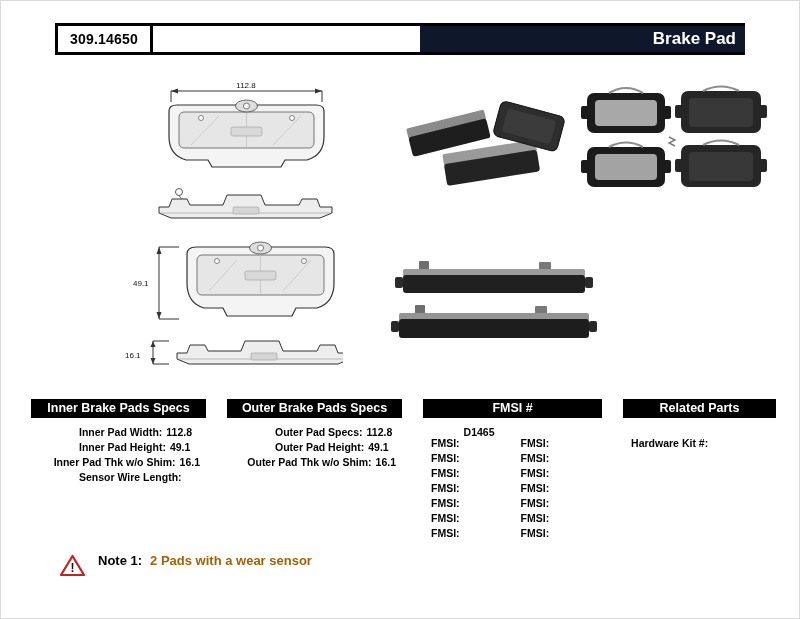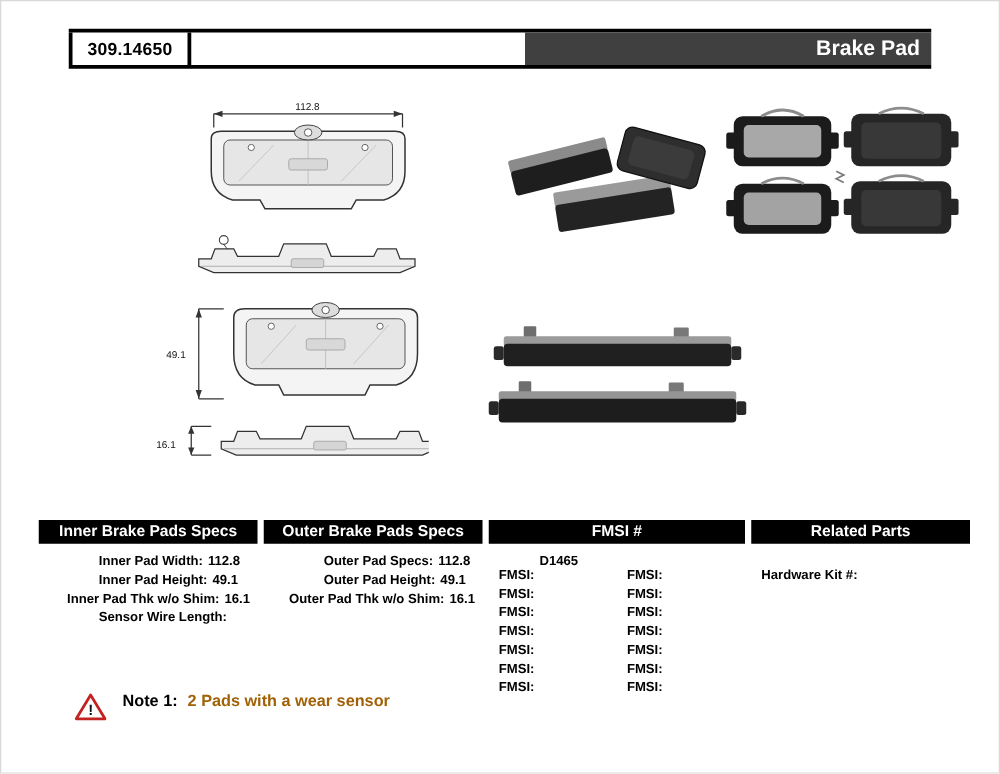--- a/index.html
+++ b/index.html
@@ -5,30 +5,30 @@
   html,body{margin:0;padding:0;background:#ffffff;}
   body{font-family:"Liberation Sans","DejaVu Sans",sans-serif;color:#000;}
   #page{position:relative;width:798px;height:617px;background:#fff;border:1px solid #d9d9d9;overflow:hidden;}
 
   
   .header{position:absolute;left:54px;top:22px;width:690px;height:26px;
           border-top:3px solid #000;border-bottom:3px solid #000;display:flex;align-items:stretch;}
   .part-box{border-left:3px solid #000;border-right:3px solid #000;padding:0 12px;
             display:flex;align-items:center;font-size:14px;font-weight:bold;letter-spacing:.2px;}
   .header-spacer{flex:1;}
-  .title-bar{background:#404040;color:#fff;width:316px;display:flex;align-items:center;
+  .title-bar{background:#0f172a;color:#fff;width:316px;display:flex;align-items:center;
              justify-content:flex-end;padding-right:9px;font-size:17px;font-weight:bold;}
 
   
   .abs{position:absolute;}
   .dim-text{font:400 8px "Liberation Sans",sans-serif;fill:#111;}
   .dline{stroke:#333;stroke-width:1;}
 
   
-  .tables{position:absolute;left:30px;top:415px;width:745px;display:flex;gap:5px;}
+  .tables{position:absolute;left:30px;top:398px;width:745px;display:flex;gap:21px;}
   .col{display:flex;flex-direction:column;}
   .col-inner,.col-outer,.col-related{width:175px;}
   .col-fmsi{width:205px;}
   .col-head{background:#000;color:#fff;text-align:center;font-size:12.5px;font-weight:bold;
             height:19px;line-height:19px;}
   .rows{margin-top:6px;}
   .spec-row{height:15px;font-size:10.5px;font-weight:bold;display:flex;align-items:center;}
   .ra{justify-content:flex-end;padding-right:6px;}
   .ra .lbl{white-space:nowrap;text-align:right;padding-left:48px;}
   .ra .val{width:42px;text-align:left;padding-left:4px;white-space:nowrap;}

